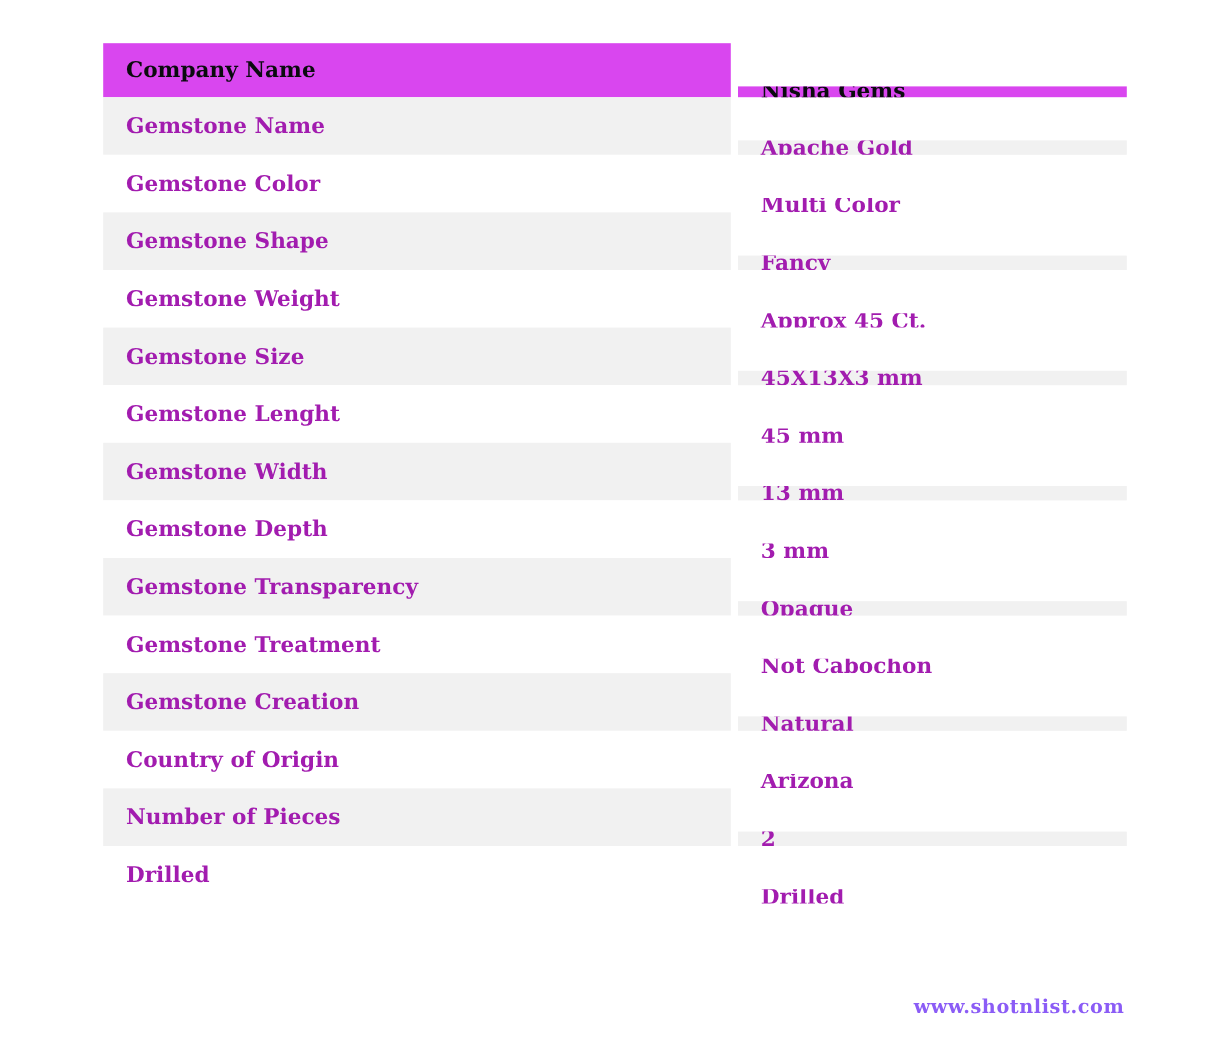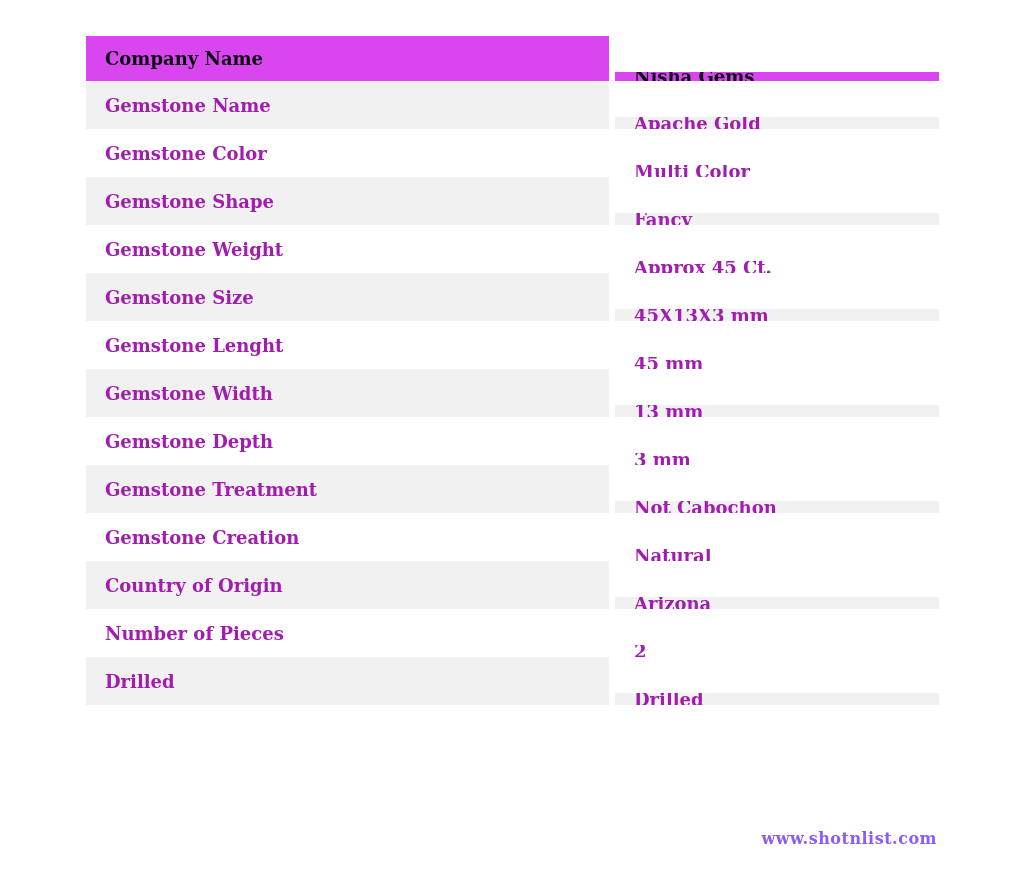--- a/index.html
+++ b/index.html
@@ -100,20 +100,24 @@
   <div class="t-row">
     <div class="cell left">Gemstone Width</div>
     <div class="cell right">13 mm</div>
   </div>
 
   <div class="t-row">
     <div class="cell left">Gemstone Depth</div>
     <div class="cell right">3 mm</div>
   </div>
 
+  <div class="t-row">
+    <div class="cell left">Gemstone Transparency</div>
+    <div class="cell right">Opaque</div>
+  </div>
 
   <div class="t-row">
     <div class="cell left">Gemstone Treatment</div>
     <div class="cell right">Not Cabochon</div>
   </div>
 
   <div class="t-row">
     <div class="cell left">Gemstone Creation</div>
     <div class="cell right">Natural</div>
   </div>

